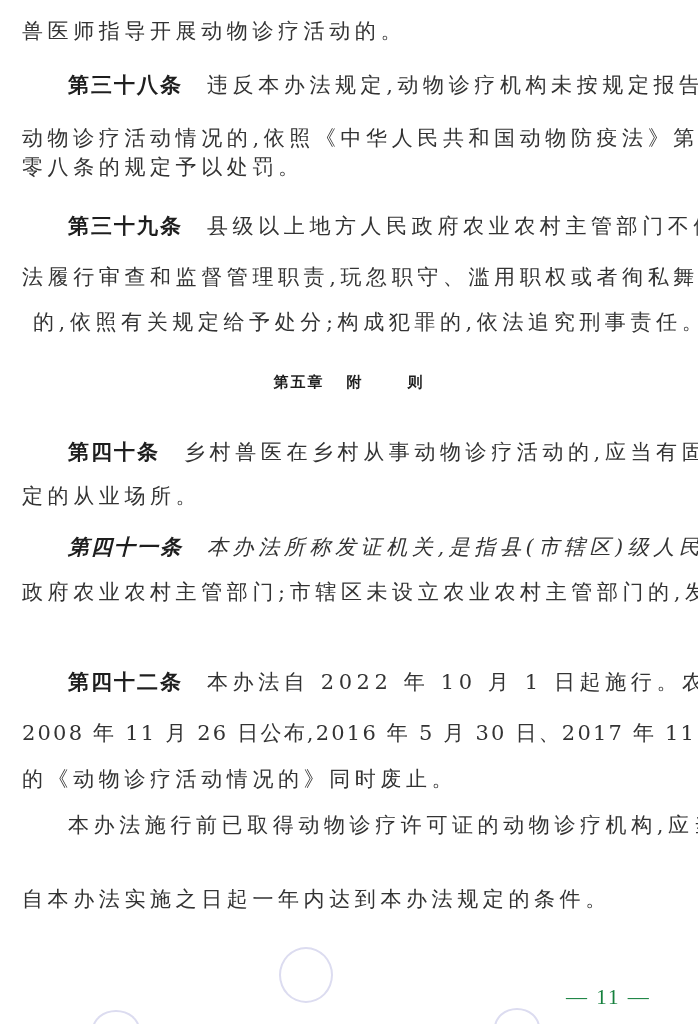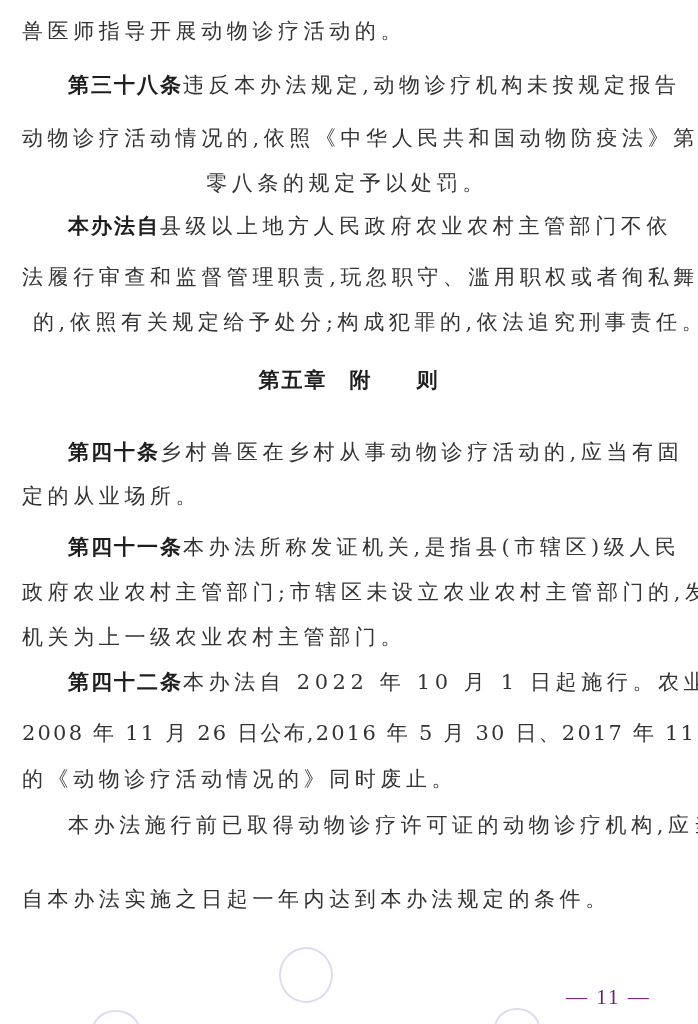--- a/index.html
+++ b/index.html
@@ -30,84 +30,84 @@
       letter-spacing: 4.6px;
       white-space: nowrap;
       color: #333333;
     }
     .indent { left: 68px; width: 604px; }
     .art-no {
       font-family: "DejaVu Sans", "Liberation Sans", sans-serif;
       font-weight: bold;
       color: #1e1e1e;
       letter-spacing: 2px;
+      margin-right: 24px;
     }
     .chapter {
       position: absolute;
       left: 0;
       width: 698px;
       text-align: center;
-      font-family: Liberation Mono, monospace;
+      font-family: Liberation Serif, serif;
       font-weight: bold;
-      font-size: 21px;
+      font-size: 15px;
       line-height: 30px;
       color: #1e1e1e;
       letter-spacing: 2px;
     }
     .chapter .gap { display: inline-block; width: 22px; }
     .chapter .gap2 { display: inline-block; width: 44px; }
     .page-number {
       position: absolute;
       left: 566px;
       top: 985px;
       font-family: "Liberation Serif", "DejaVu Serif", serif;
       font-size: 21px;
-      color: #701a75;
+      color: #15803d;
       letter-spacing: 2px;
     }
     .circle {
       position: absolute;
       border: 2px solid #dcdcf0;
       border-radius: 50%;
       box-sizing: border-box;
     }
   </style>
 </head>
 <body>
 
 <div class="page">
 
   <div class="line" style="top:16px;">兽医师指导开展动物诊疗活动的。</div>
 
   <div class="line indent" style="top:70px;">
     <span class="art-no">第三十八条</span><span>违反本办法规定,动物诊疗机构未按规定报告</span>
   </div>
   <div class="line" style="top:123px;">动物诊疗活动情况的,依照《中华人民共和国动物防疫法》第一百</div>
-  <div class="line" style="top:168px;text-align:center;">零八条的规定予以处罚。</div>
+  <div class="line" style="top:152px;">零八条的规定予以处罚。</div>
 
   <div class="line indent" style="top:211px;">
-    <span class="art-no">本办法自</span><span>县级以上地方人民政府农业农村主管部门不依</span>
+    <span class="art-no">第三十九条</span><span>县级以上地方人民政府农业农村主管部门不依</span>
   </div>
   <div class="line" style="top:262px;">法履行审查和监督管理职责,玩忽职守、滥用职权或者徇私舞弊</div>
   <div class="line" style="top:307px;margin-left:11px;">的,依照有关规定给予处分;构成犯罪的,依法追究刑事责任。</div>
 
   <div class="chapter" style="top:367px;">
     <span>第五章</span><span class="gap"></span><span>附</span><span class="gap2"></span><span>则</span>
   </div>
 
   <div class="line" style="top:481px;">定的从业场所。</div>
   <div class="line indent" style="top:437px;">
     <span class="art-no">第四十条</span><span>乡村兽医在乡村从事动物诊疗活动的,应当有固</span>
   </div>
 
-  <div class="line indent" style="top:532px;">
+  <div class="line indent" style="top:532px;font-style:italic;">
     <span class="art-no">第四十一条</span><span>本办法所称发证机关,是指县(市辖区)级人民</span>
   </div>
   <div class="line" style="top:577px;">政府农业农村主管部门;市辖区未设立农业农村主管部门的,发证</div>
-  <div class="line" style="top:622px;">机关为上一级农业农村主管部门。</div>
 
   <div class="line indent" style="top:667px;">
     <span class="art-no">第四十二条</span><span>本办法自 2022 年 10 月 1 日起施行。农业部</span>
   </div>
   <div class="line" style="top:718px;letter-spacing:2.2px;">2008 年 11 月 26 日公布,2016 年 5 月 30 日、2017 年 11 月 30 日修订</div>
   <div class="line" style="top:764px;">的《动物诊疗活动情况的》同时废止。</div>
 
   <div class="line indent" style="top:810px;">本办法施行前已取得动物诊疗许可证的动物诊疗机构,应当</div>
   <div class="line" style="top:884px;">自本办法实施之日起一年内达到本办法规定的条件。</div>
 

